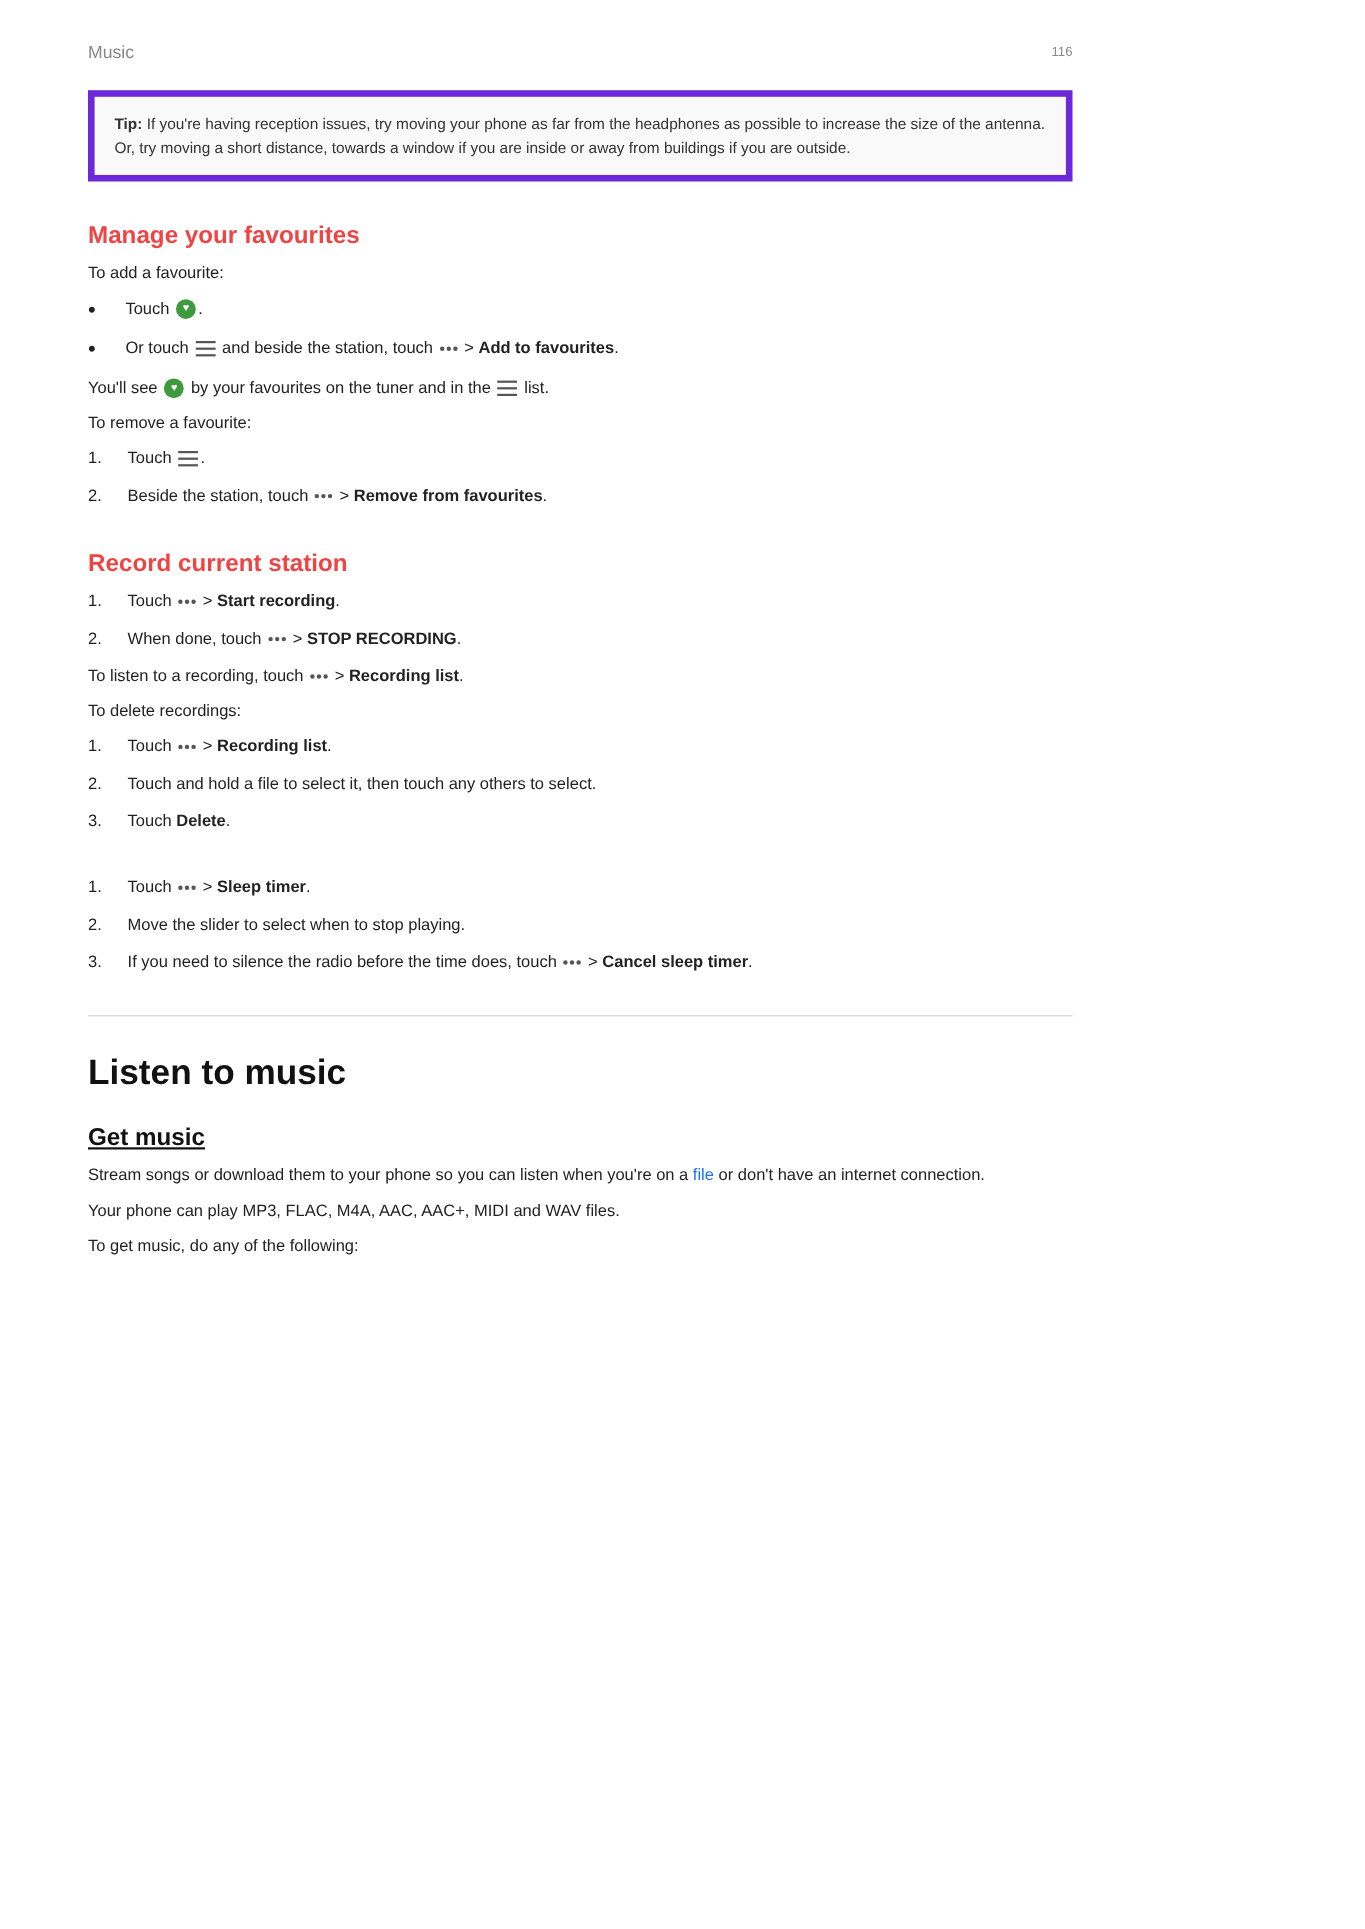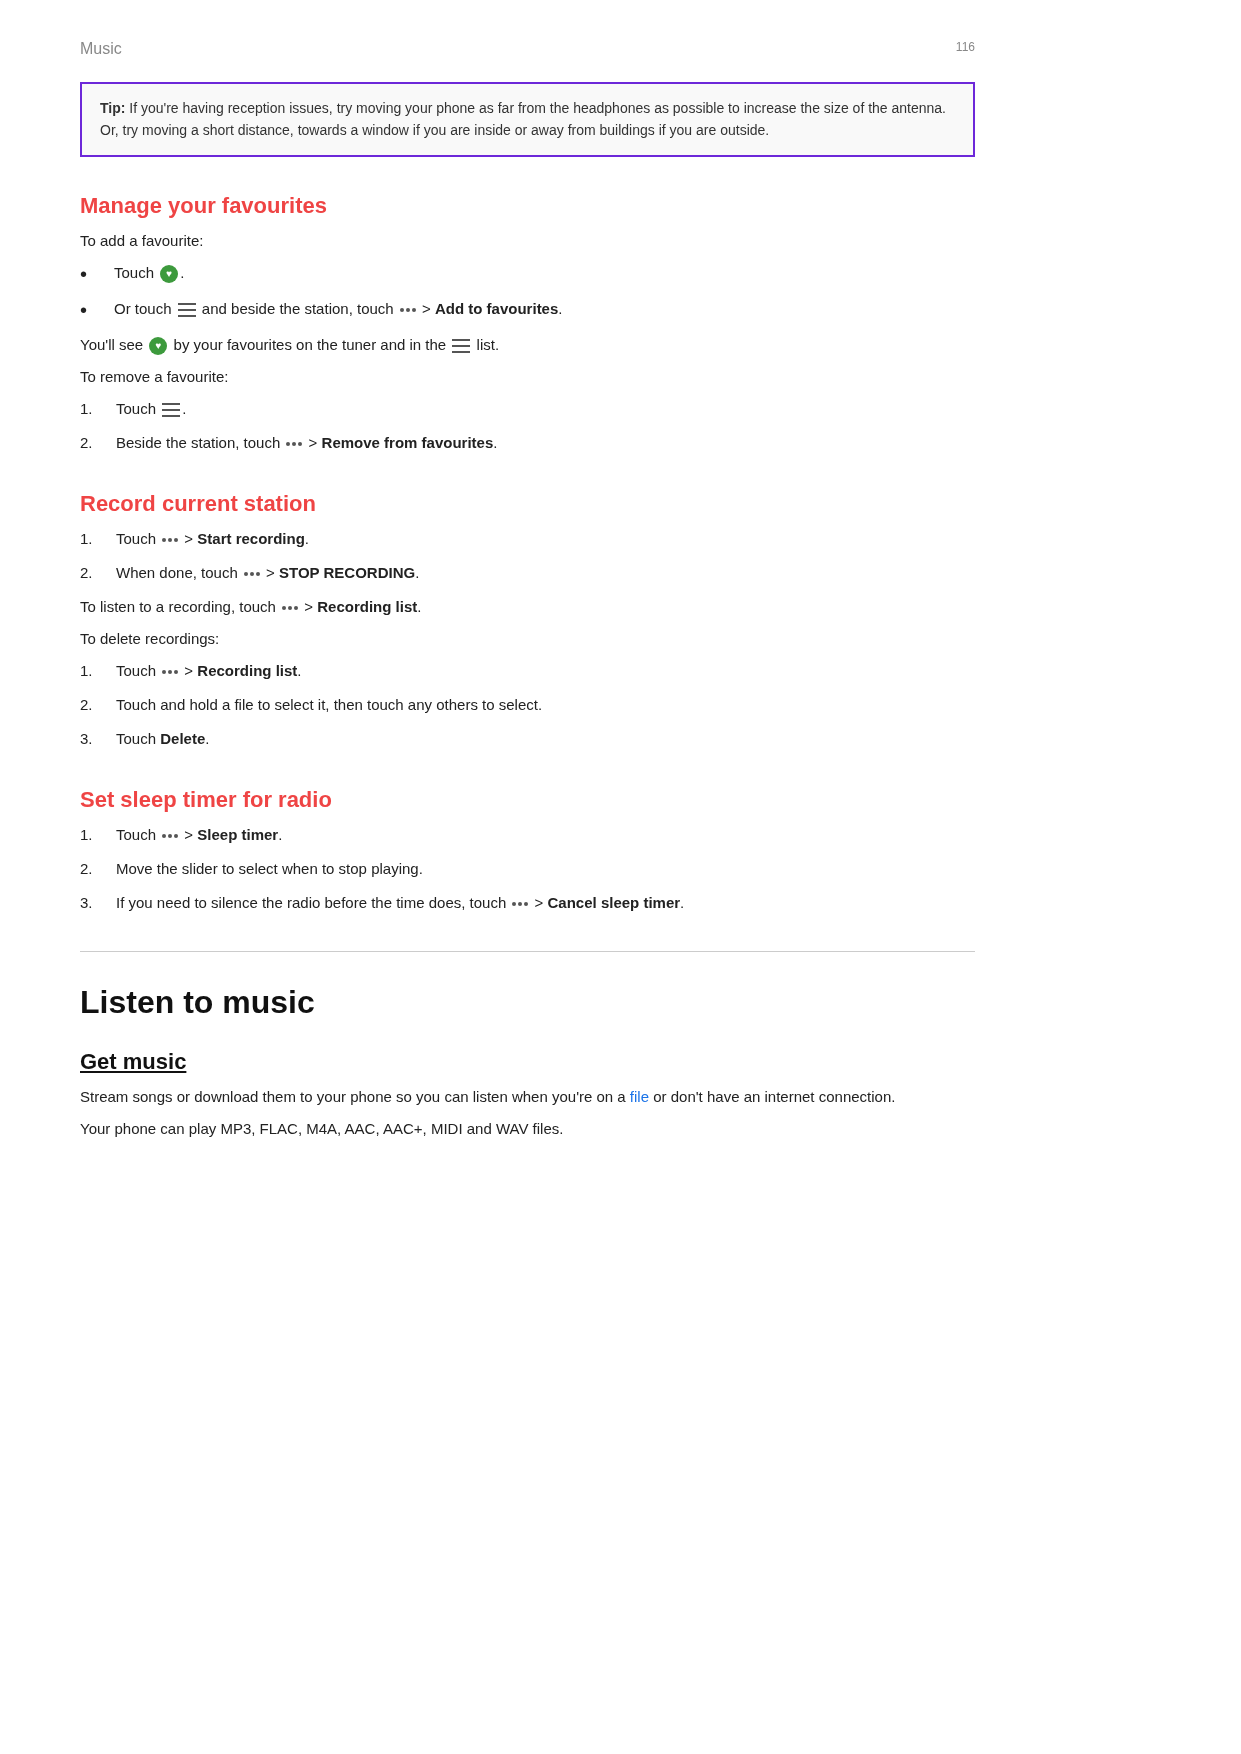--- a/index.html
+++ b/index.html
@@ -33,21 +33,21 @@
       font-size: 16px;
       color: #888888;
       font-weight: normal;
     }
     .header-page {
       font-size: 12px;
       color: #888888;
       font-weight: normal;
     }
     .tip-box {
-      border: 2px solid #6d28d9;
+      border: 6px solid #6d28d9;
       background: #f9f9f9;
       padding: 14px 18px;
       margin-bottom: 36px;
       font-size: 14px;
       line-height: 1.55;
       color: #333333;
     }
     .section-heading {
       font-size: 22px;
       font-weight: bold;
@@ -292,21 +292,20 @@
         <span>Touch and hold a file to select it, then touch any others to select.</span>
       </li>
       <li>
         <span class="ordered-num">3.</span>
         <span>Touch <strong>Delete</strong>.</span>
       </li>
     </ol>
   </div>
 
   <div class="section-block-lg">
-    <div class="section-heading">Set sleep timer for radio</div>
 
     <ol class="ordered-list">
       <li>
         <span class="ordered-num">1.</span>
         <span>Touch&nbsp;<span class="icon-dots">
               <span></span>
               <span></span>
               <span></span>
             </span>&nbsp;&gt;&nbsp;<strong>Sleep timer</strong>.</span>
       </li>
@@ -331,15 +330,16 @@
     <div class="section-heading-large">Listen to music</div>
 
     <div class="section-heading-medium">Get music</div>
 
     <p class="body-text">
       <span>Stream songs or download them to your phone so you can listen when you're on a </span><a class="link" href="#">file</a><span> or don't have an internet connection.</span>
     </p>
 
     <p class="body-text">Your phone can play MP3, FLAC, M4A, AAC, AAC+, MIDI and WAV files.</p>
 
+    <p class="body-text">To get music, do any of the following:</p>
   </div>
 
 </div>
 
 </body></html>

